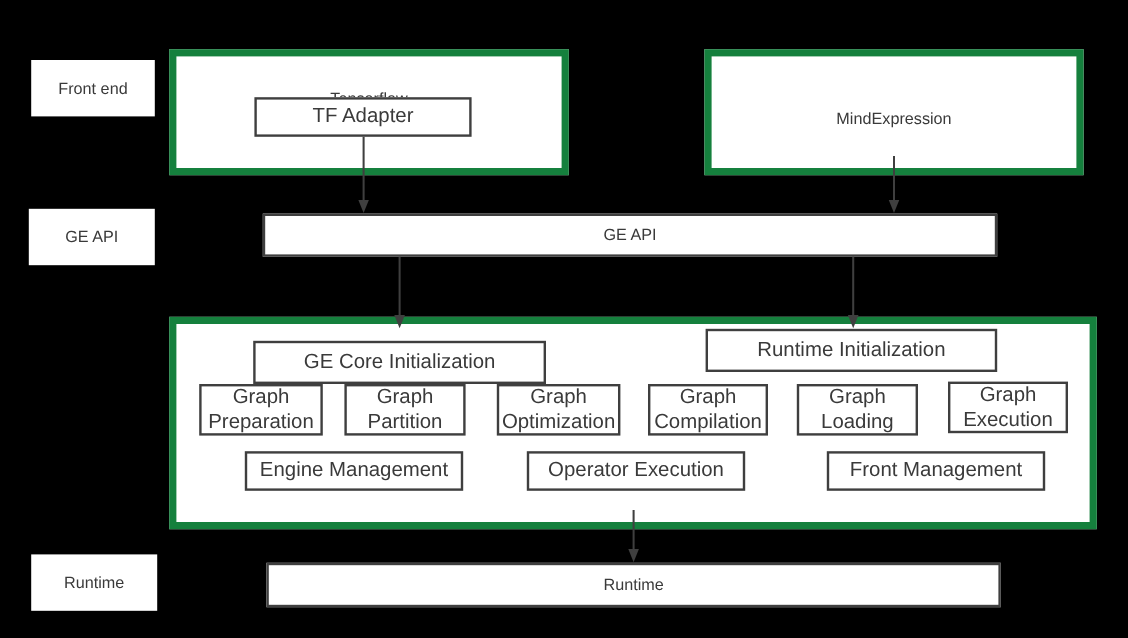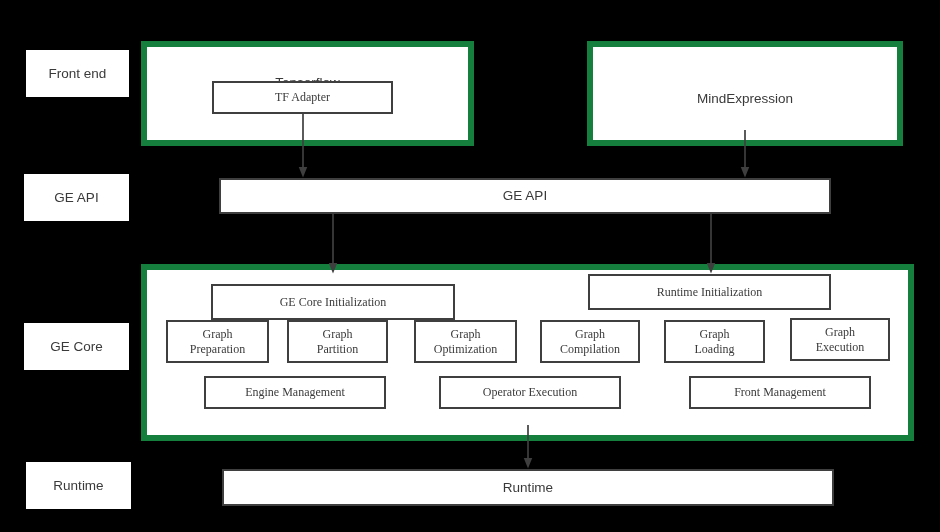--- a/index.html
+++ b/index.html
@@ -46,43 +46,41 @@
     font-size: 13.5px;
   }
   
   .bar-box {
     border: 2px solid #3f3f3f;
     font-size: 13.5px;
   }
   
   .module-box {
     border: 2px solid #3f3f3f;
-    font-size: 12px;
-    font-family: Liberation Serif, serif;
+    font-size: 17px;
   }
   
   #arrows {
     position: absolute;
     left: 0;
     top: 0;
     width: 940px;
     height: 532px;
     pointer-events: none;
   }
 </style>
 </head>
 <body>
 
 <div id="canvas">
 
   <div class="box layer-label" style="left:26px; top:50px; width:103px; height:47px;">Front end</div>
 
   <div class="box layer-label" style="left:24px; top:174px; width:105px; height:47px;">GE API</div>
 
-  <div class="box layer-label" style="left:24px; top:323px; width:105px; height:47px;">GE Core</div>
 
   <div class="box layer-label" style="left:26px; top:462px; width:105px; height:47px;">Runtime</div>
 
   <div class="box container-box" style="left:141px; top:25px; width:333px; height:105px;">
     <span class="container-title">Tensorflow</span>
   </div>
 
   <div class="box module-box" style="left:212px; top:81px; width:181px; height:33px;">TF Adapter</div>
 
   <div class="box container-box" style="left:587px; top:25px; width:316px; height:105px;">

